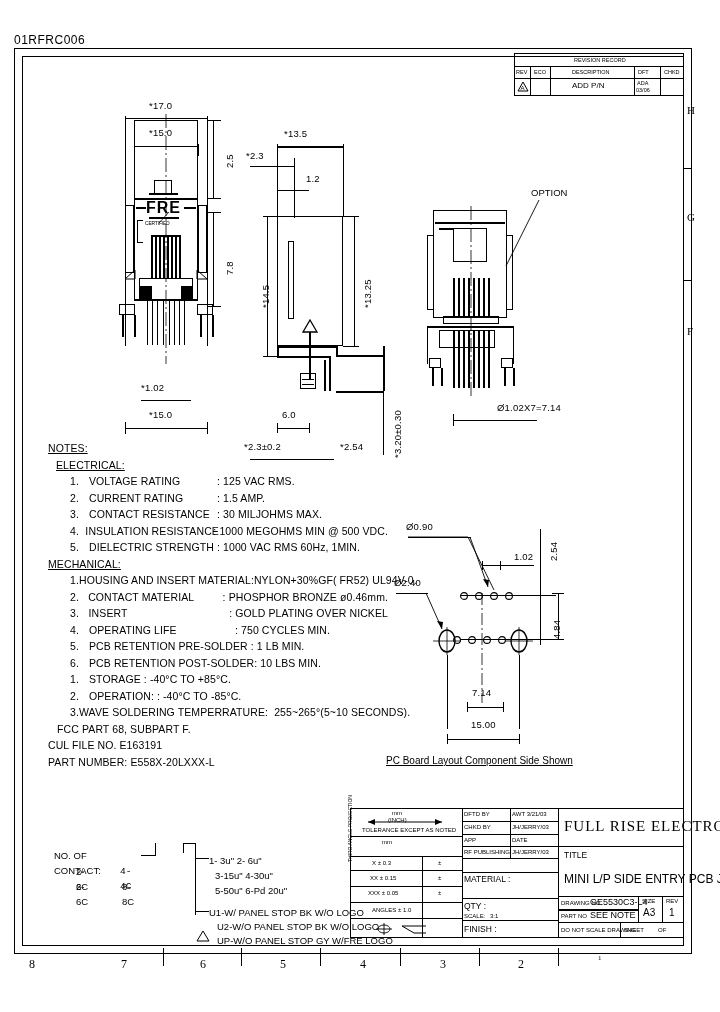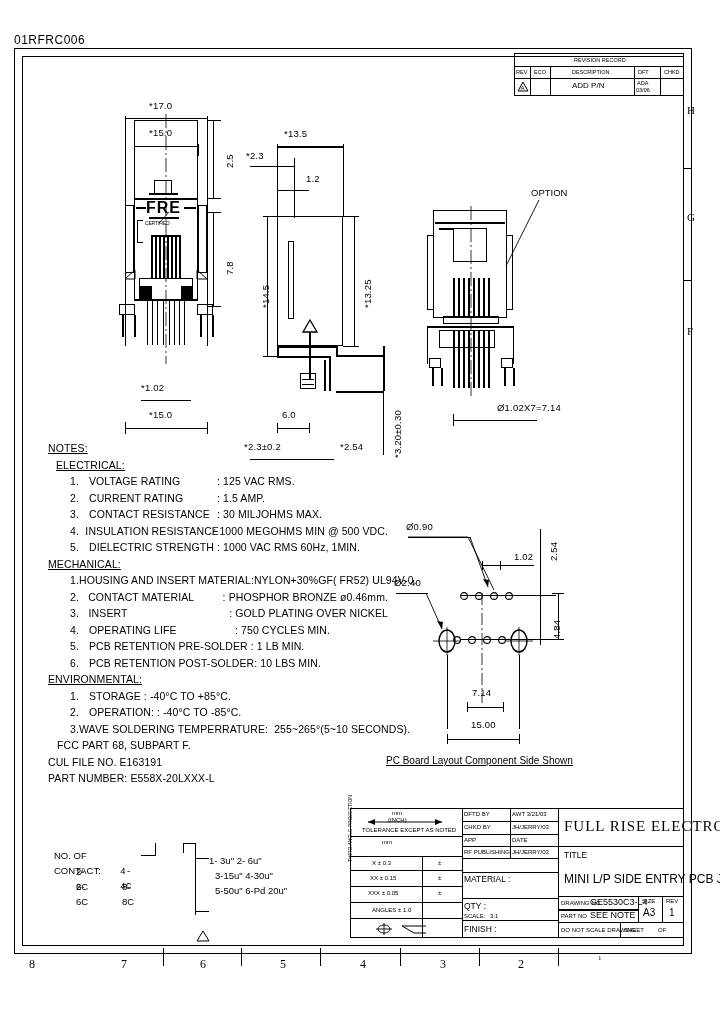--- a/index.html
+++ b/index.html
@@ -476,21 +476,20 @@
         <span class="b">1 LB MIN.</span>
       </div>
     <div class="ind1 nrow">
         <span class="a">6.</span>
         <span class="b" style="display:inline-block;width:10px;"></span>
         <span class="b">PCB RETENTION POST-SOLDER</span>
         <span class="b">:&nbsp;</span>
         <span class="b">10 LBS MIN.</span>
       </div>
 
-    <div class="hd">ENVIRONMENTAL:</div>
     <div class="ind1 nrow">
         <span class="a">1.</span>
         <span class="b" style="display:inline-block;width:10px;"></span>
         <span class="b">STORAGE</span>
         <span class="b">&nbsp;:&nbsp;</span>
         <span class="b">-40°C TO +85°C.</span>
       </div>
     <div class="ind1 nrow">
         <span class="a">2.</span>
         <span class="b" style="display:inline-block;width:10px;"></span>
@@ -531,20 +530,25 @@
   <div class="ln lh" style="left:183px;top:843px;width:12px;"></div>
   <div class="ln lv" style="left:195px;top:843px;height:72px;"></div>
   <div class="ln lh" style="left:195px;top:858px;width:14px;"></div>
   <div class="ln lv" style="left:195px;top:843px;height:16px;"></div>
   <div class="ln lh" style="left:195px;top:911px;width:14px;"></div>
 
   <div class="abs" style="left:209px;top:853px;font-size:9.5px;line-height:15px;">
     <div>1- 3u"   2- 6u"</div>
     <div style="padding-left:6px;">3-15u"   4-30u"</div>
     <div style="padding-left:6px;">5-50u"  6-Pd 20u"</div>
+  </div>
+  <div class="abs" style="left:209px;top:906px;font-size:9.5px;line-height:14px;">
+    <div>U1-W/  PANEL STOP BK W/O LOGO</div>
+    <div style="padding-left:8px;">U2-W/O PANEL STOP BK W/O LOGO</div>
+    <div style="padding-left:8px;">UP-W/O PANEL STOP GY W/FRE LOGO</div>
   </div>
   <svg style="left:196px;top:930px;" width="14" height="13">
     <polygon points="7,1 13,11 1,11" fill="none" stroke="#000" stroke-width="1"></polygon>
   </svg>
 
   <div class="tb" style="left:350px;top:808px;width:334px;height:130px;">
     <div class="box" style="left:0;top:0;width:334px;height:130px;border-width:1.3px;"></div>
 
     <div class="ln lv" style="left:72px;top:48px;height:82px;"></div>
     <div class="ln lv" style="left:112px;top:0;height:130px;"></div>

